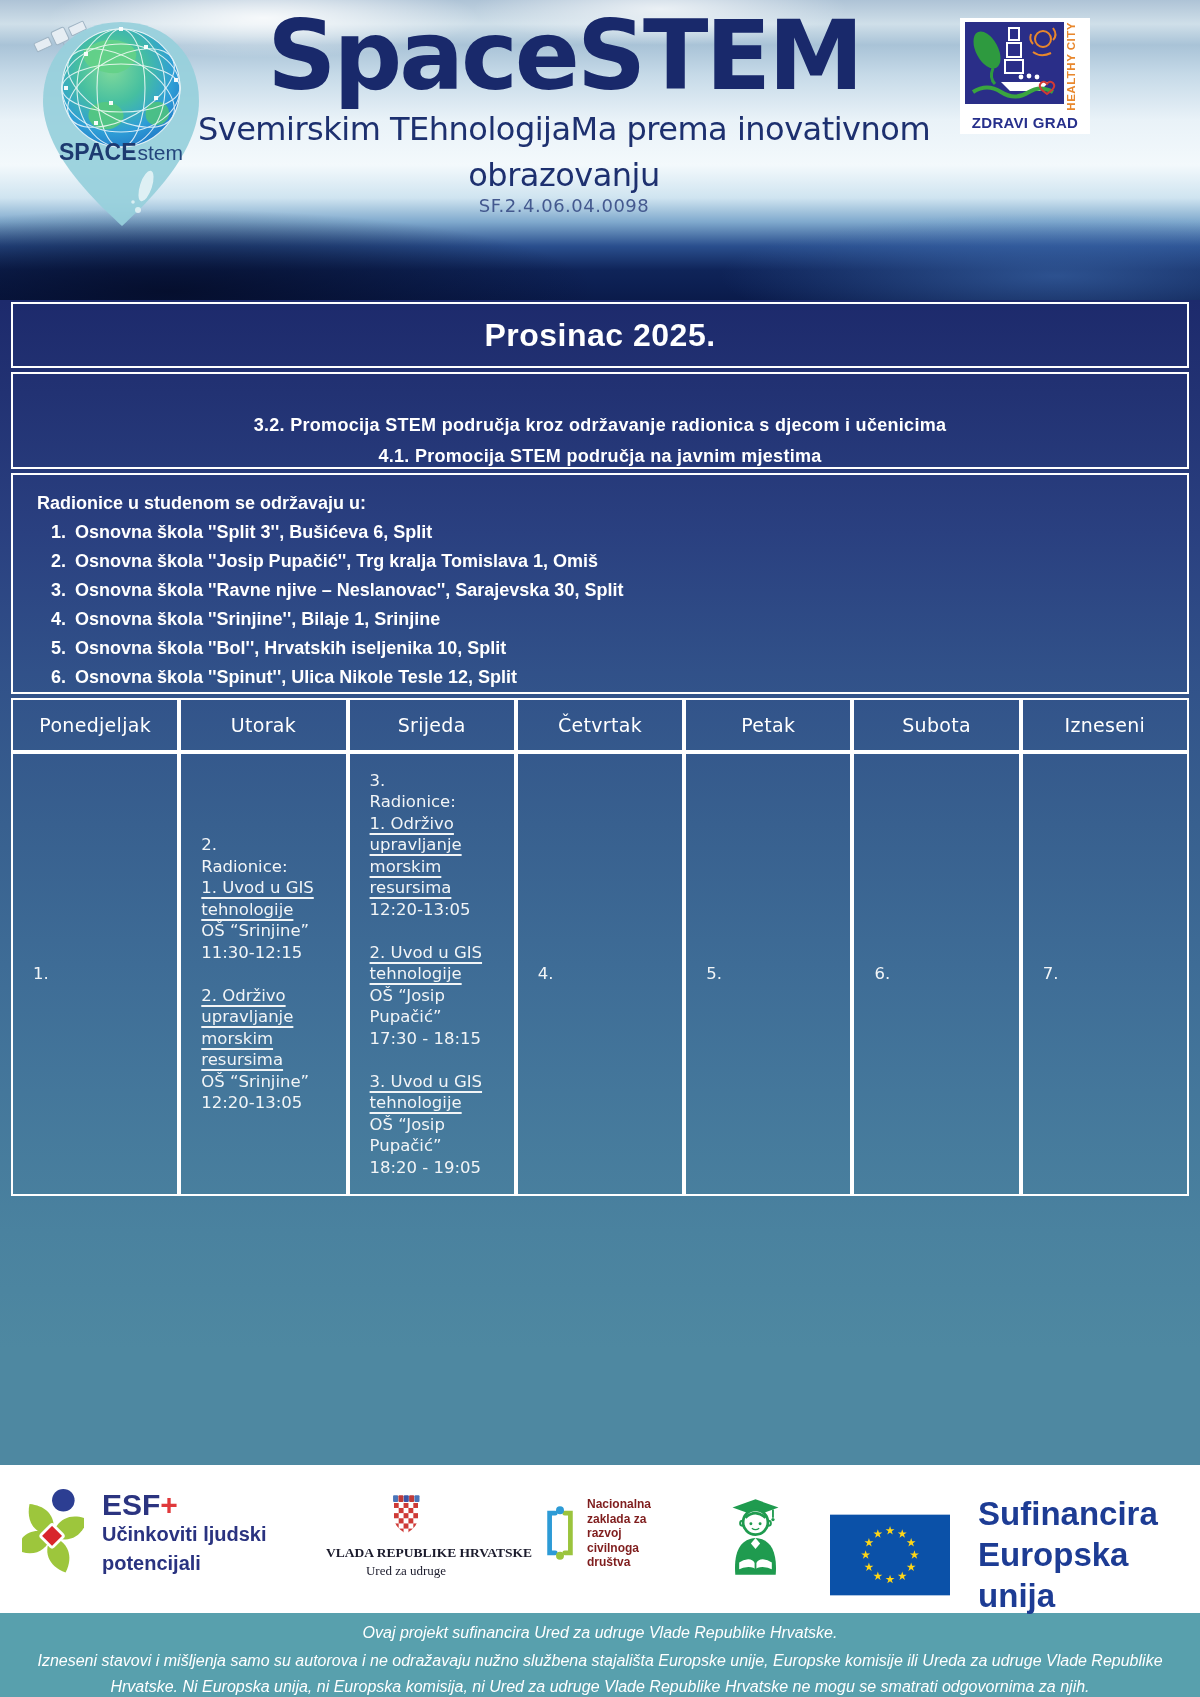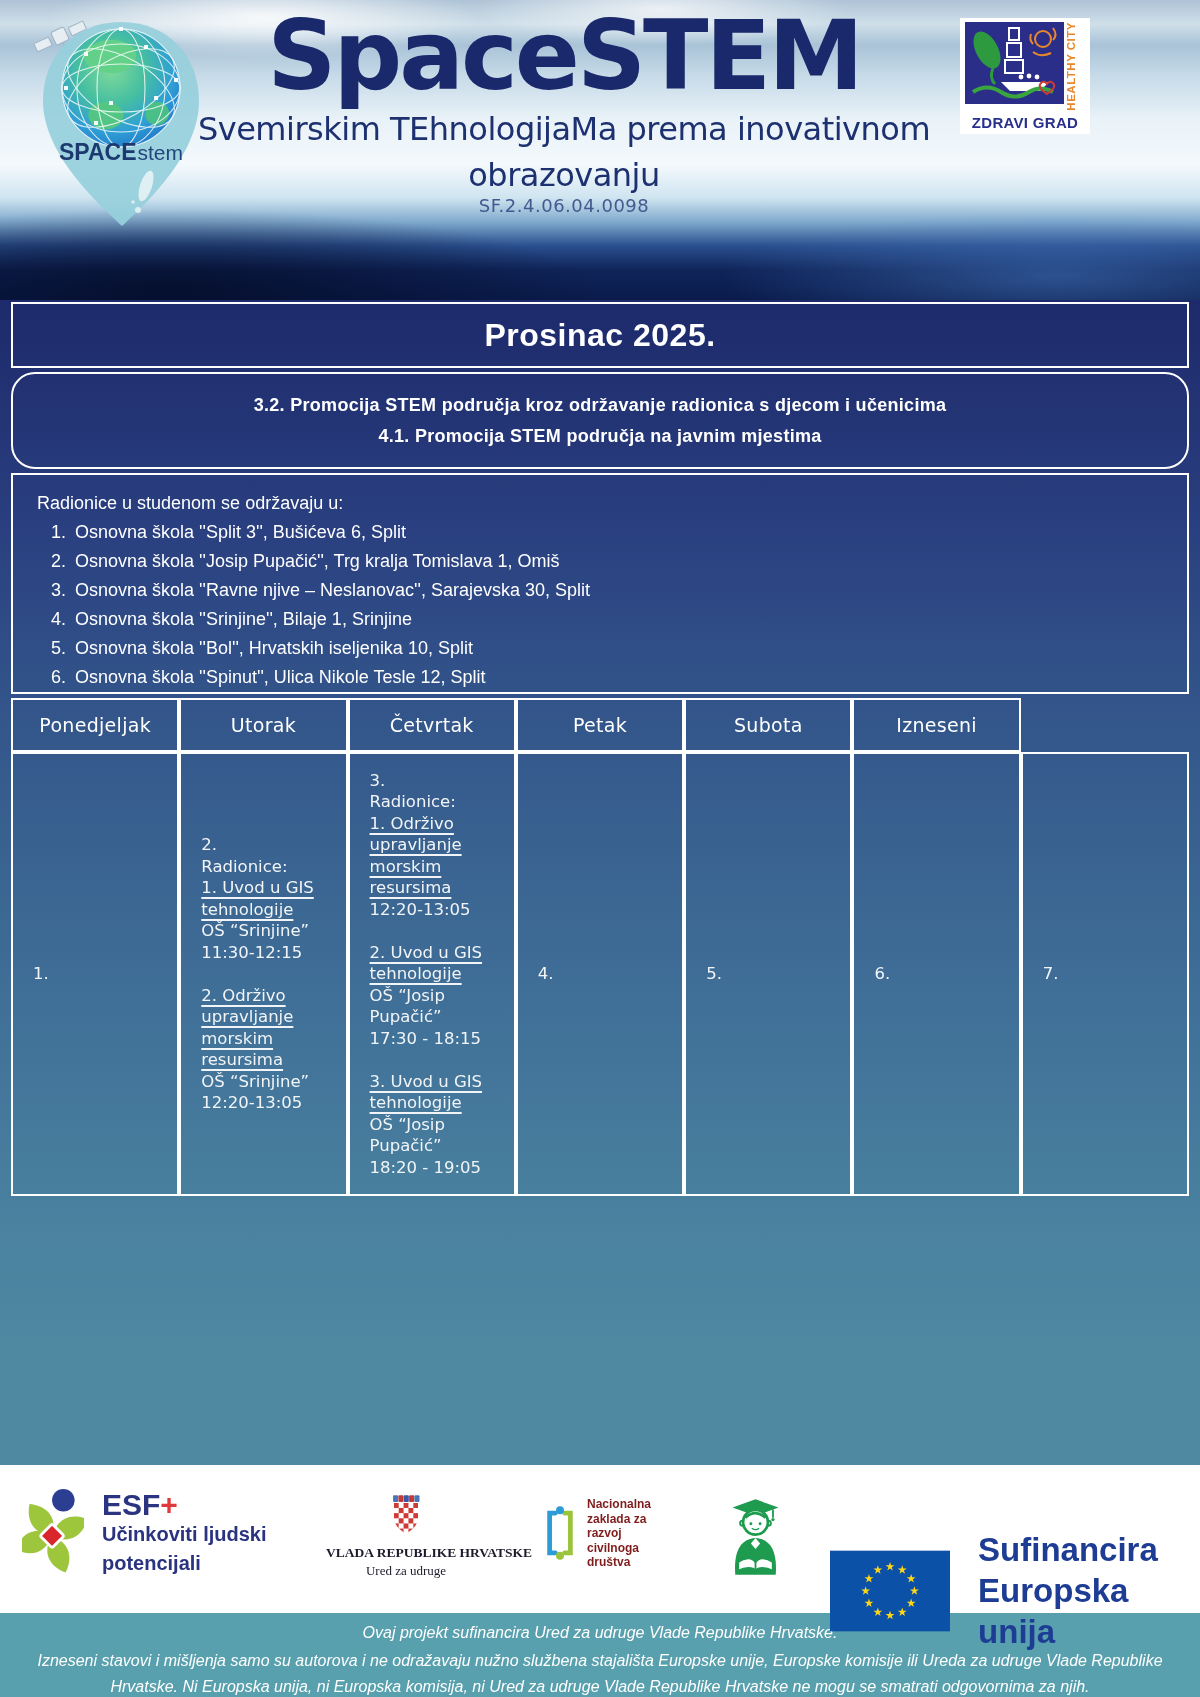--- a/index.html
+++ b/index.html
@@ -25,23 +25,23 @@
   .h-row{display:flex;}
   .h-side{writing-mode:vertical-rl;transform:rotate(180deg);color:#e8872c;font-weight:bold;font-size:11.5px;letter-spacing:0.5px;text-align:center;width:21px;}
   .h-bot{color:#27308c;font-weight:bold;font-size:15px;text-align:center;letter-spacing:0.3px;padding-top:3px;}
 
   
   .content{height:1165px;box-sizing:border-box;padding:2px 11px 0;
     background:linear-gradient(180deg,#1d2a6c 0%,#223273 8%,#2a4080 20%,#315189 32%,#38608f 45%,#3e6c96 57%,#44779b 68%,#4a829f 80%,#4e88a1 90%,#4e88a1 100%);}
   .box{border:2px solid #fff;margin-bottom:4px;color:#fff;box-sizing:border-box;}
   .month-box{height:66px;display:flex;align-items:center;justify-content:center;}
   .month-box h2{margin:0;font-size:32px;letter-spacing:0.5px;font-weight:bold;}
-  .activities-box{height:97px;display:flex;flex-direction:column;justify-content:center;gap:10px;text-align:center;font-size:18px;font-weight:bold;letter-spacing:0.3px;border-radius:24px;}
+  .activities-box{height:97px;display:flex;flex-direction:column;justify-content:flex-end;gap:10px;text-align:center;font-size:18px;font-weight:bold;letter-spacing:0.3px;}
   .activities-box p{margin:0;}
-  .workshops-box{height:221px;padding:18px 24px;font-size:18px;font-weight:normal;}
+  .workshops-box{height:221px;padding:18px 24px;font-size:18px;font-weight:bold;}
   .w-head{margin:0 0 4px;}
   .school-item{display:flex;margin:8px 0 0 14px;}
   .s-num{min-width:24px;}
 
   
   .calendar{margin-bottom:0;}
   .cal-head,.cal-body{display:grid;grid-template-columns:repeat(7,1fr);}
   .cal-h{border:2px solid #fff;height:50px;display:flex;align-items:center;justify-content:center;color:#fff;font-family:"DejaVu Sans",sans-serif;font-size:19px;letter-spacing:0.3px;}
   .cal-cell{border:2px solid #fff;min-height:440px;display:flex;align-items:center;}
   .cell-in{width:100%;padding:8px 6px 8px 20px;box-sizing:border-box;}
@@ -53,21 +53,21 @@
   .esf{position:absolute;left:22px;top:22px;display:flex;align-items:center;gap:18px;}
   .esf-text .esf-line1{font-size:30px;font-weight:bold;color:#2b3480;line-height:30px;}
   .esf-text .esf-plus{color:#e0393b;}
   .esf-text .esf-sub{font-size:20px;font-weight:bold;color:#2a3380;line-height:29px;}
   .vlada{position:absolute;left:326px;top:28px;width:160px;text-align:center;font-family:"Liberation Serif",serif;color:#1b1b2c;}
   .vlada-l1{font-size:13.5px;font-weight:bold;margin-top:4px;white-space:nowrap;}
   .vlada-l2{font-size:13px;margin-top:2px;}
   .zaklada{position:absolute;left:543px;top:32px;display:flex;align-items:center;gap:10px;}
   .zak-text{color:#7f1d1d;font-weight:bold;font-size:12px;line-height:14.5px;}
   .student{position:absolute;left:727px;top:32px;}
-  .eu{position:absolute;left:830px;top:28px;display:flex;align-items:center;gap:28px;margin-top:36px;}
+  .eu{position:absolute;left:830px;top:28px;display:flex;align-items:center;gap:28px;}
   .eu-text{color:#1d3c94;font-weight:bold;font-size:33px;line-height:41px;}
   .disclaimer{height:84px;background:#58a0ad;color:#fff;font-style:italic;text-align:center;box-sizing:border-box;padding:5px 12px 0;}
   .disclaimer p{margin:2px 0;font-size:16px;line-height:26px;}
 </style>
 </head>
 <body>
 
 <div class="page">
 
   <header class="hero">
@@ -196,20 +196,21 @@
             <span class="s-num">6.</span>
             <span class="s-text">Osnovna škola ''Spinut'', Ulica Nikole Tesle 12, Split</span>
           </div>
         </div>
     </section>
 
     <section class="calendar">
       <div class="cal-head">
         <div class="cal-h">Ponedjeljak</div>
         <div class="cal-h">Utorak</div>
+        <div class="cal-h">Srijeda</div>
         <div class="cal-h">Četvrtak</div>
         <div class="cal-h">Petak</div>
         <div class="cal-h">Subota</div>
         <div class="cal-h">Izneseni</div>
       </div>
       <div class="cal-body">
         <div class="cal-cell">
             <div class="cell-in">
               <div class="cal-line">1.</div>
             </div>

